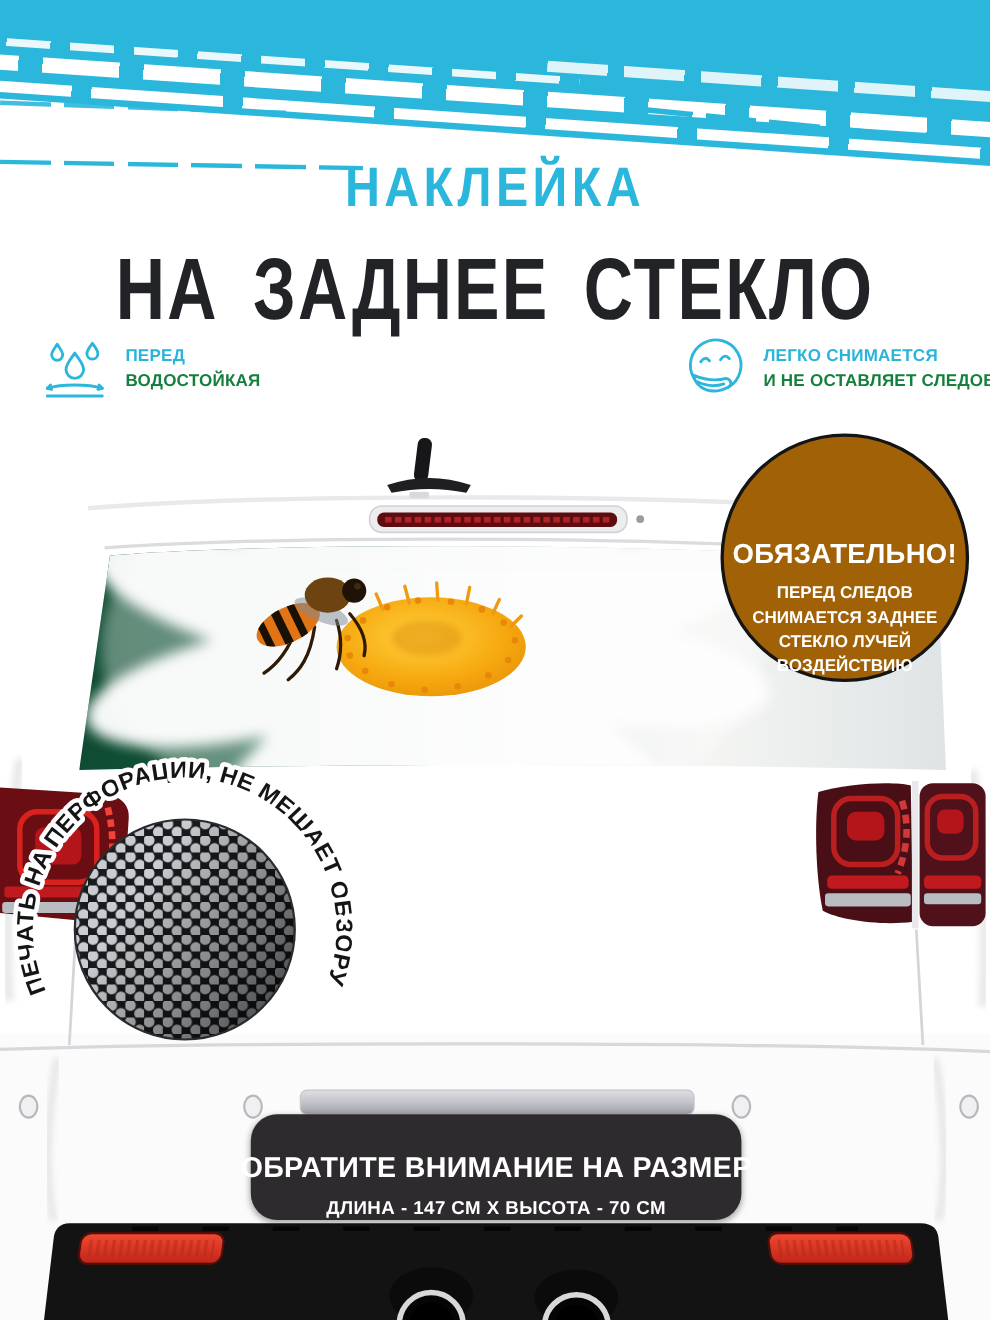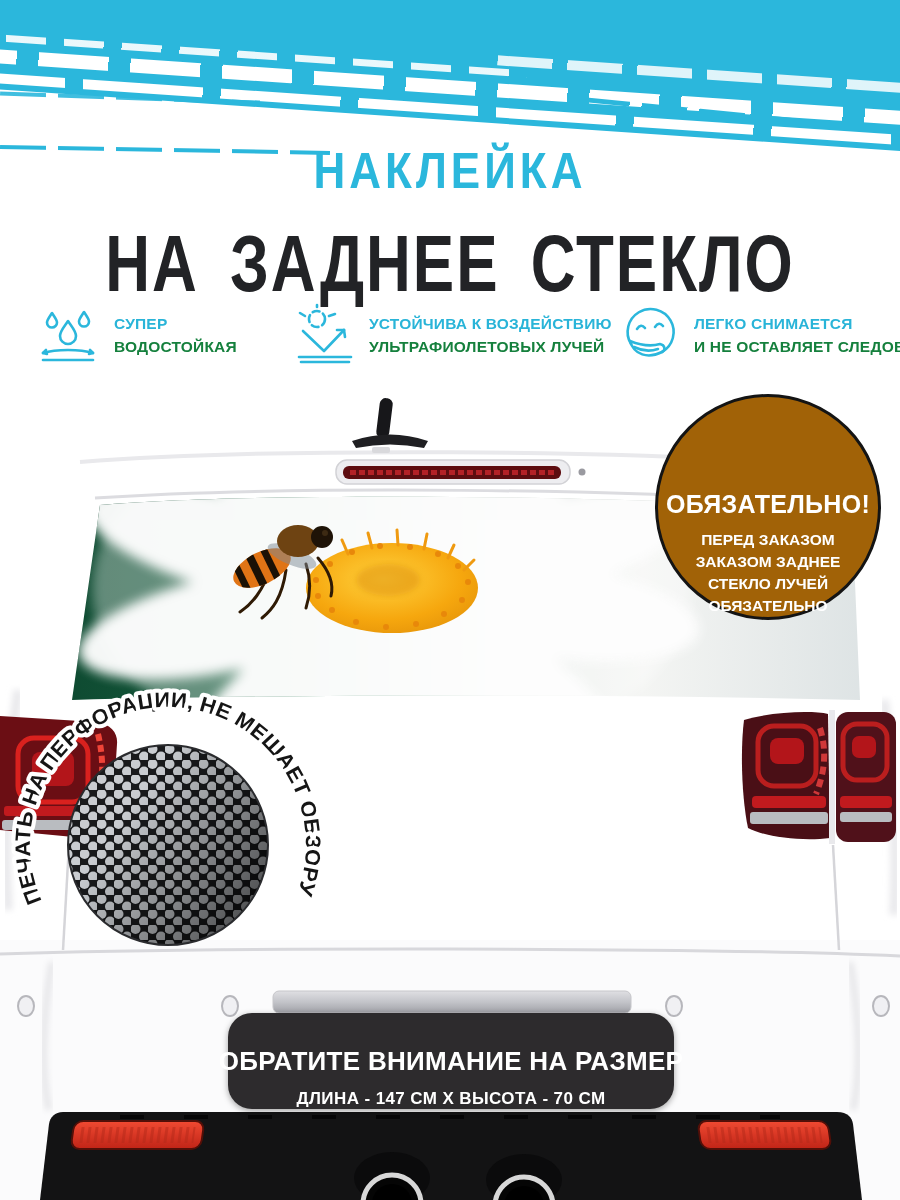--- a/index.html
+++ b/index.html
@@ -79,44 +79,25 @@
         <path d="M16 10 C13.5 14 11 16.5 11 19.5 a5 5 0 0 0 10 0 C21 16.5 18.5 14 16 10 Z"></path>
         <path d="M48 9 C45.5 13 43 15.5 43 18.5 a5 5 0 0 0 10 0 C53 15.5 50.5 13 48 9 Z"></path>
         <path d="M32 18 C28 24 24 28 24 33 a8 8 0 0 0 16 0 C40 28 36 24 32 18 Z"></path>
         <path d="M7 50 C20 46 44 46 57 50"></path>
         <path d="M7 57 H57"></path>
         <path d="M10 47 l-3 3 4 1"></path>
         <path d="M54 47 l3 3 -4 1"></path>
       </g>
     </svg>
     <div class="ftext">
-      <div class="fl1">СУПЕР</div>
+      <div class="fl1">ПЕРЕД</div>
       <div class="fl2">ВОДОСТОЙКАЯ</div>
     </div>
   </div>
 
-  <div class="abs" style="left:293px;top:303px;display:flex;gap:12px;">
-    <svg class="feature-icon" viewBox="0 0 64 64">
-      <g class="ficon">
-        <circle cx="24" cy="16" r="8" stroke-dasharray="7 4"></circle>
-        <path d="M36 13 l6 -2"></path>
-        <path d="M12 13 l-5 -3"></path>
-        <path d="M24 4 v-2"></path>
-        <path d="M10 28 L31 48 L51 27"></path>
-        <path d="M51 27 l1 7"></path>
-        <path d="M51 27 l-7 0"></path>
-        <path d="M6 54 H58"></path>
-        <path d="M8 59 H56"></path>
-      </g>
-    </svg>
-    <div class="ftext">
-      <div class="fl1">УСТОЙЧИВА К ВОЗДЕЙСТВИЮ</div>
-      <div class="fl2">УЛЬТРАФИОЛЕТОВЫХ ЛУЧЕЙ</div>
-    </div>
-  </div>
 
   <div class="abs" style="left:618px;top:303px;display:flex;gap:12px;">
     <svg class="feature-icon" viewBox="0 0 64 64">
       <g class="ficon">
         <path d="M13 41 A23 23 0 1 1 44 49"></path>
         <path d="M19 26 q4 -6 8 -1"></path>
         <path d="M37 24 q4 -6 8 -1"></path>
         <path d="M12 38 C16 52 30 56 44 49 C48 47 47 42 42 41 C32 44 22 42 12 38 Z"></path>
         <path d="M16 44 q12 6 24 2"></path>
       </g>
@@ -334,24 +315,24 @@
     <circle cx="190" cy="190" r="100" fill="url(#holes)"></circle>
     <circle cx="190" cy="190" r="100" fill="url(#meshShade)"></circle>
     <circle cx="190" cy="190" r="100" fill="none" stroke="#2a2b2e" stroke-width="2"></circle>
     <text font-family="Liberation Sans, sans-serif" font-size="21" font-weight="800" fill="#151515" stroke="#ffffff" stroke-width="8" paint-order="stroke" stroke-linejoin="round">
       <textPath href="#arcPath" startOffset="0" textLength="540" lengthAdjust="spacingAndGlyphs">ПЕЧАТЬ НА ПЕРФОРАЦИИ, НЕ МЕШАЕТ ОБЗОРУ</textPath>
     </text>
   </svg>
 
   <div class="abs badge">
     <div class="badge-title">ОБЯЗАТЕЛЬНО!</div>
-    <div class="badge-line">ПЕРЕД ЗАКАЗОМ</div>
-    <div class="badge-line">ЗАКАЗОМ ЗАДНЕЕ</div>
+    <div class="badge-line">ПЕРЕД СЛЕДОВ</div>
+    <div class="badge-line">СНИМАЕТСЯ ЗАДНЕЕ</div>
     <div class="badge-line">СТЕКЛО ЛУЧЕЙ</div>
-    <div class="badge-line">ОБЯЗАТЕЛЬНО</div>
+    <div class="badge-line">ВОЗДЕЙСТВИЮ</div>
   </div>
 
   <div class="abs size-box">
     <div class="size-title">ОБРАТИТЕ ВНИМАНИЕ НА РАЗМЕР</div>
     <div class="size-dims">ДЛИНА - 147 СМ X ВЫСОТА - 70 СМ</div>
   </div>
 
 </div>
 
 </body></html>

